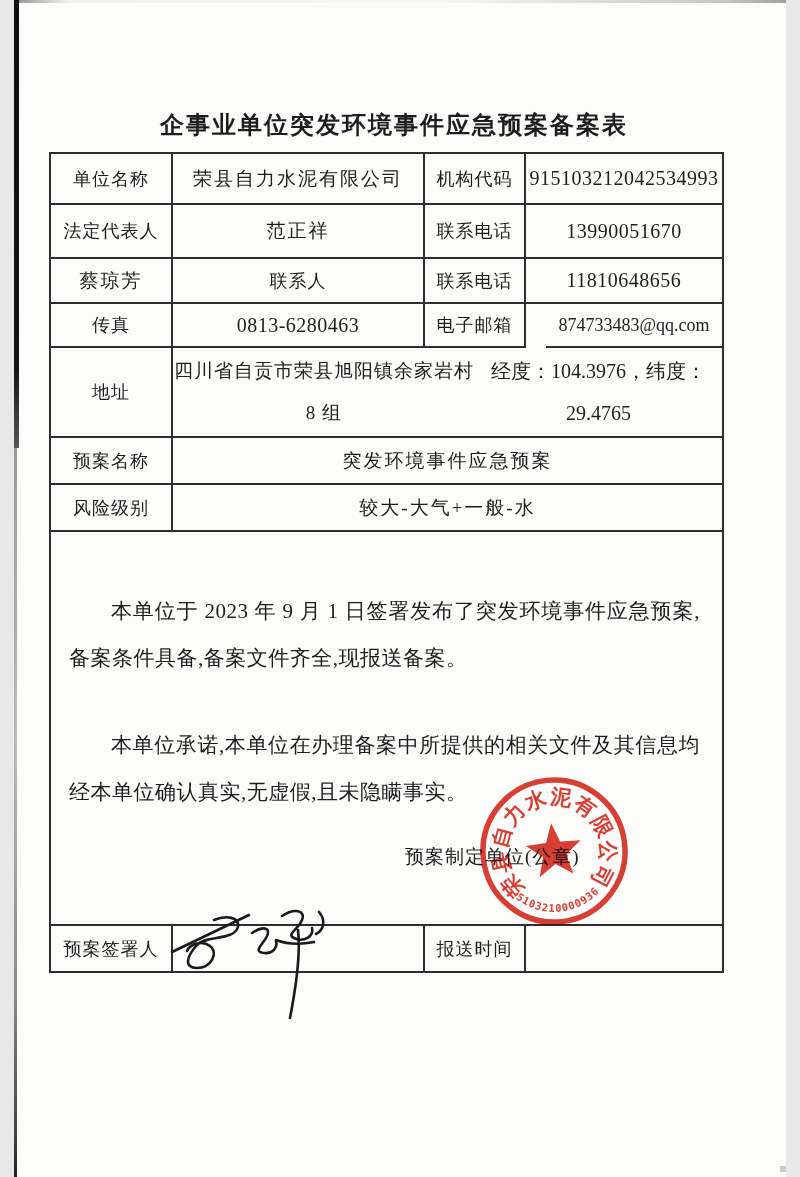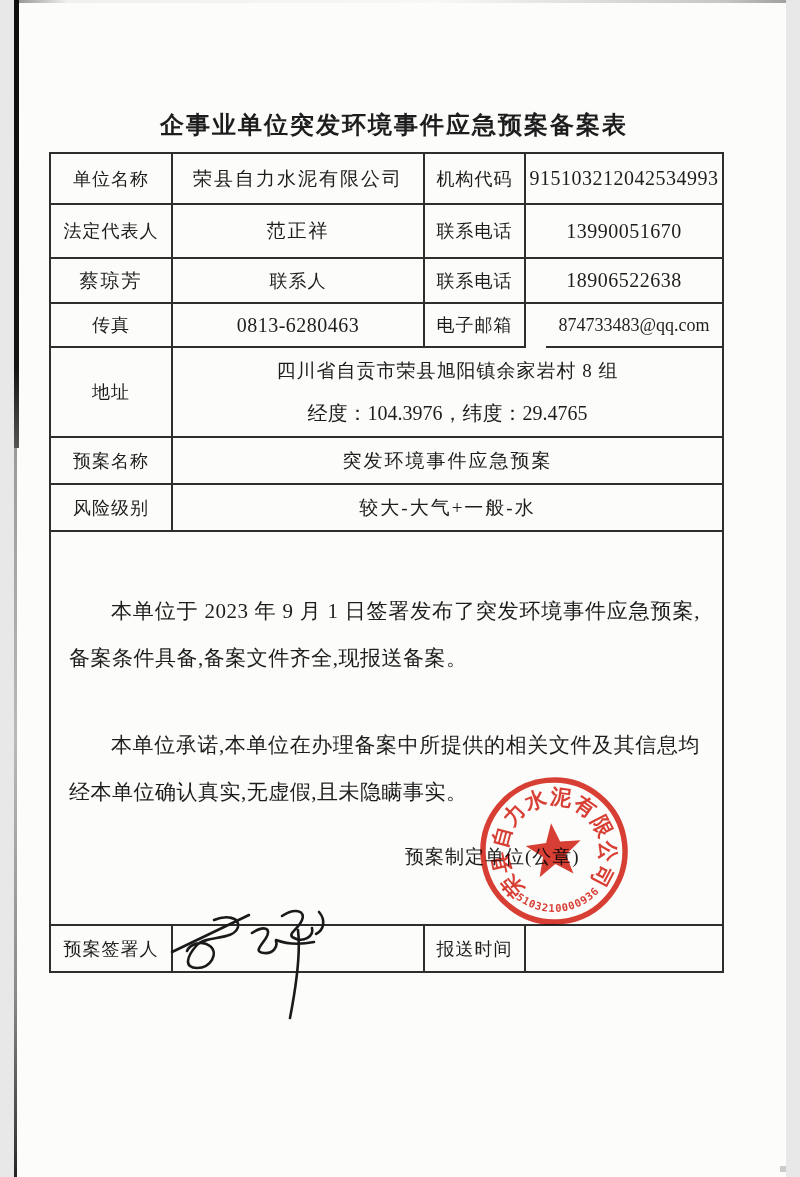--- a/index.html
+++ b/index.html
@@ -38,21 +38,21 @@
     border-right:2px solid #2e2e2e; border-bottom:2px solid #2e2e2e;
     box-sizing:border-box; display:flex; align-items:center; justify-content:center;
     text-align:center; overflow:visible;
   }
   .lbl{font-size:18px; letter-spacing:1px;}
   .val-cn{font-size:19px; letter-spacing:2px;}
   .val-num{font-size:20px; letter-spacing:.5px;}
   .val-mail{font-size:18px;margin-left:20px;}
   .span3{grid-column:2/5;}
   .span4{grid-column:1/5;}
-  .addr{flex-direction:column; justify-content:center; line-height:42px;}
+  .addr{flex-direction:row; justify-content:center; line-height:42px;}
   .addr .a1{font-size:19px; letter-spacing:1px;}
   .addr .a2{font-size:20px;}
 
   
   .stmt{position:relative; display:block;}
   .para{
     position:absolute; left:6px; right:10px; margin:12px;
     font-size:21px; line-height:47px; text-indent:2em;
     text-align:justify; letter-spacing:.5px;
   }
@@ -102,21 +102,21 @@
     <div class="cell val-num">915103212042534993</div>
 
     <div class="cell lbl">法定代表人</div>
     <div class="cell val-cn">范正祥</div>
     <div class="cell lbl">联系电话</div>
     <div class="cell val-num">13990051670</div>
 
     <div class="cell val-cn">蔡琼芳</div>
     <div class="cell lbl">联系人</div>
     <div class="cell lbl">联系电话</div>
-    <div class="cell val-num">18906522638</div>
+    <div class="cell val-num">11810648656</div>
 
     <div class="cell lbl">传真</div>
     <div class="cell val-num">0813-6280463</div>
     <div class="cell lbl">电子邮箱</div>
     <div class="cell val-mail">874733483@qq.com</div>
 
     <div class="cell lbl">地址</div>
     <div class="cell span3 addr">
       <div class="a1">四川省自贡市荣县旭阳镇余家岩村 8 组</div>
       <div class="a2">经度：104.3976，纬度：29.4765</div>

